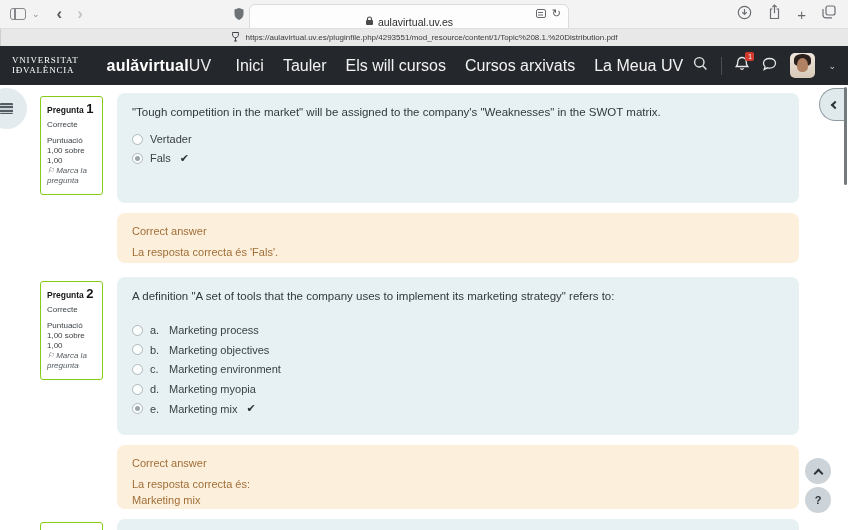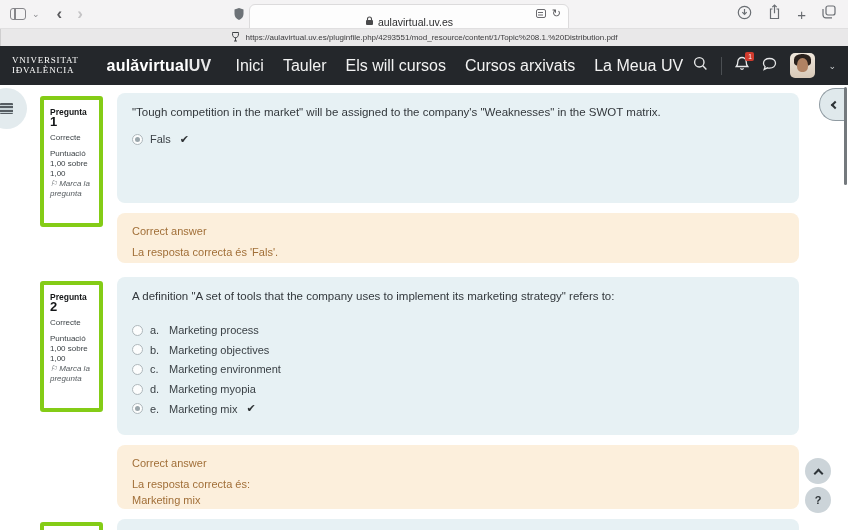--- a/index.html
+++ b/index.html
@@ -31,42 +31,42 @@
   .tab { flex:1; display:flex; align-items:center; justify-content:center; gap:5px; font-size:8px; color:#3a3a3c; overflow:hidden; white-space:nowrap; }
   .tab.active { background:#f4f3f4; }
   .tab.inactive { background:#e9e8e9; border-left:1px solid #cfcecf; }
 
   
   #uvheader { position:absolute; top:46px; left:0; width:848px; height:39px; background:#24272b;
     display:flex; align-items:center; padding:0 12px; }
   .uvlogo { font-family:"Liberation Serif", serif; color:#fff; font-size:9px; line-height:9.5px;
     letter-spacing:0.8px; }
   .brand { margin-left:28px; color:#fff; font-size:16px; font-weight:bold; letter-spacing:0.2px; }
-  .brand .b2 { font-weight:700; opacity:0.9; }
+  .brand .b2 { font-weight:400; opacity:0.9; }
   #uvheader nav { margin-left:24px; display:flex; gap:19px; font-size:16px; color:#f2f2f2; }
   #uvheader nav span { cursor:default; }
   .hright { margin-left:auto; display:flex; align-items:center; gap:13px; }
   .hdivider { width:1px; height:18px; background:#4b4f53; }
   .bellwrap { position:relative; }
   .badge { position:absolute; top:-4px; right:-5px; min-width:9px; height:9px; background:#d13b2e; color:#fff;
     font-size:6.5px; line-height:9px; text-align:center; border-radius:2px; padding:0 1.5px; }
   .avatar { width:25px; height:25px; border-radius:5px; background:linear-gradient(180deg,#efe7dc,#d8c9b8); position:relative; overflow:hidden; }
   .avatar::before { content:""; position:absolute; left:4px; right:4px; top:1px; height:12px; background:#2a211c; border-radius:45% 45% 30% 30%; }
   .avatar::after { content:""; position:absolute; left:7px; top:5px; width:11px; height:14px; background:#b08263; border-radius:50% 50% 40% 40%; }
   .hd-chev { font-size:9px; color:#cfd1d3; }
 
   
   #content { position:absolute; top:85px; left:0; width:848px; height:445px; background:#fff; overflow:hidden; }
 
   .drawerbtn { position:absolute; left:-14px; top:3px; width:41px; height:41px; border-radius:50%;
     background:#e3ebee; display:flex; align-items:center; justify-content:center; }
   .listicon { width:13px; height:11px; background:repeating-linear-gradient(#565d62 0 2px, #c9d4d8 2px 3.4px); border-radius:1px; }
 
-  .qinfo { position:absolute; left:40px; width:63px; background:#fff; border:4px solid #84cc16; border-radius:3px;
-    padding:7px 6px 24px 6px; font-size:8px; line-height:10px; color:#3c4246; }
+  .qinfo { position:absolute; left:40px; width:63px; background:#fff; border:1px solid #84cc16; border-radius:3px;
+    padding:7px 6px 8px 6px; font-size:8px; line-height:10px; color:#3c4246; }
   .qtitle { font-weight:bold; font-size:8.5px; color:#141618; }
   .qtitle .qnum { font-size:13px; }
   .qstatus { margin-top:5px; }
   .qscore { margin-top:6px; }
   .qflag { color:#565c60;font-style:italic; }
   .qflag .flagicon { font-size:8px; margin-right:2px; }
 
   .qbox { position:absolute; left:117px; width:682px; background:#e7f1f4; border-radius:8px;
     padding:13px 15px; font-size:11.5px; color:#33383c; }
   .opts { display:flex; flex-direction:column; }
@@ -221,20 +221,26 @@
     <div class="qtitle"><span>Pregunta</span> <span class="qnum">1</span></div>
     <div class="qstatus">Correcte</div>
     <div class="qscore">Puntuació 1,00 sobre 1,00</div>
     <div class="qflag"><span class="flagicon">⚐</span><span>Marca la pregunta</span></div>
   </div>
 
   <div class="qbox" id="q1box">
     <div class="qtext">"Tough competition in the market" will be assigned to the company's "Weaknesses" in the SWOT matrix.</div>
     <div class="opts">
       <div class="opt">
+        <span class="radio"></span>
+
+        <span class="optlabel">Vertader</span>
+
+      </div>
+      <div class="opt">
         <span class="radio sel"></span>
 
         <span class="optlabel">Fals</span>
         <span class="optcheck">✔</span>
       </div>
     </div>
   </div>
 
   <div class="fb" id="fb1">
     <div class="fbtitle">Correct answer</div>

